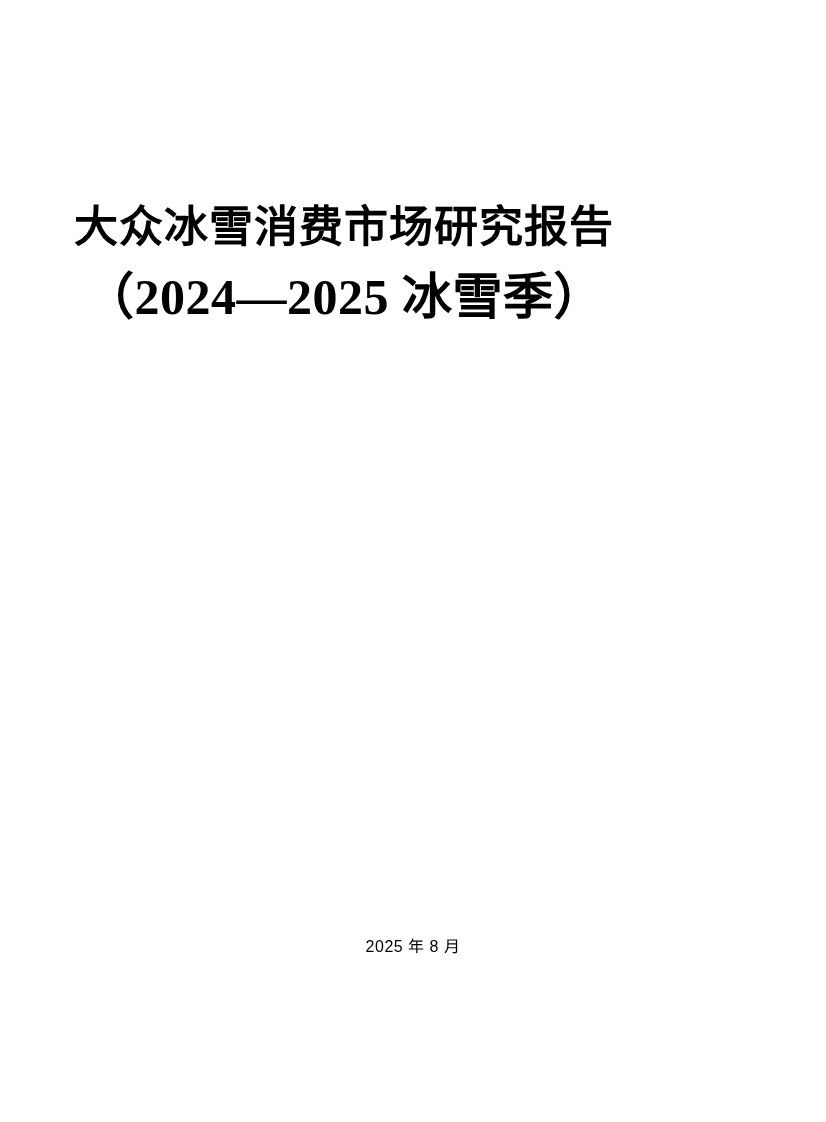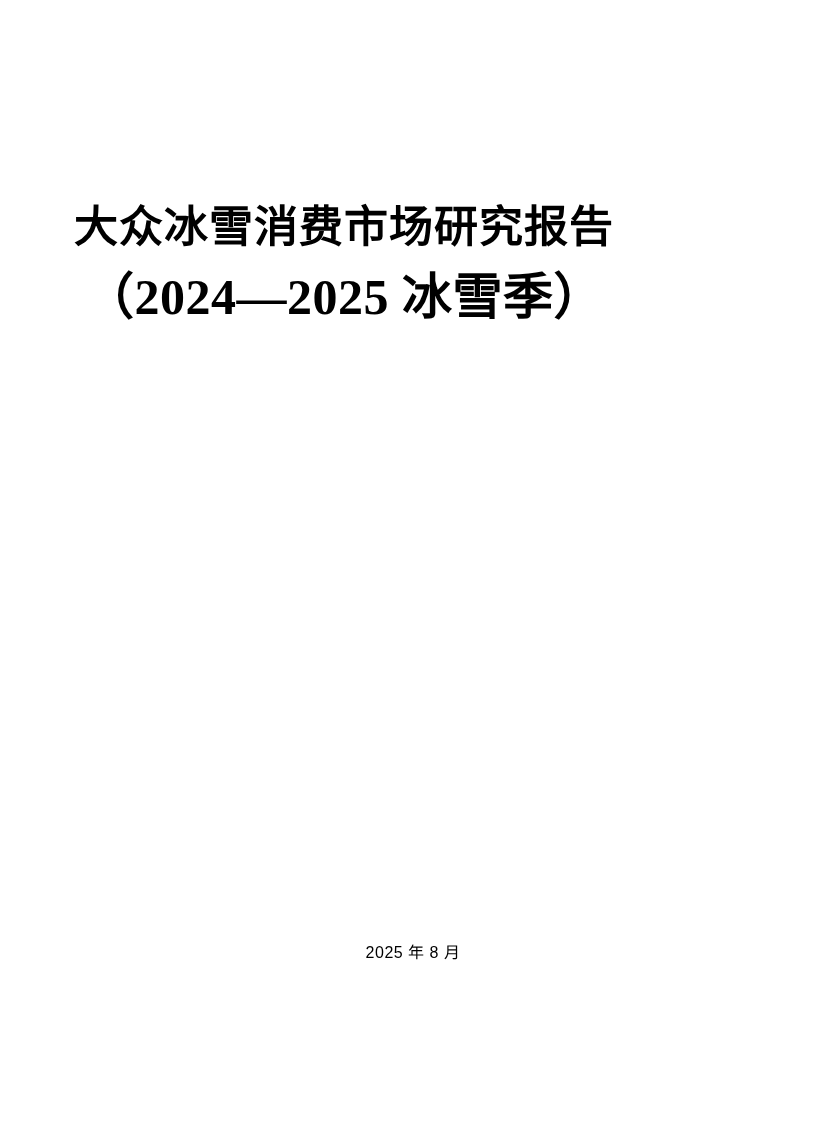--- a/index.html
+++ b/index.html
@@ -62,21 +62,21 @@
     letter-spacing: 0.5px;
     color: #000000;
   }
   .issue-date {
     font-family: "Liberation Sans", "DejaVu Sans", sans-serif;
     font-weight: normal;
     font-size: 16px;
     line-height: 26px;
     letter-spacing: 0.5px;
     color: #000000;
-    margin-top: 20px;
+    margin-top: 14px;
   }
 </style>
 </head>
 <body>
 
 <div class="page">
 
   <div class="title-block">
     <div class="title-line-1">大众冰雪消费市场研究报告</div>
     <div class="title-line-2">（2024—2025 冰雪季）</div>

